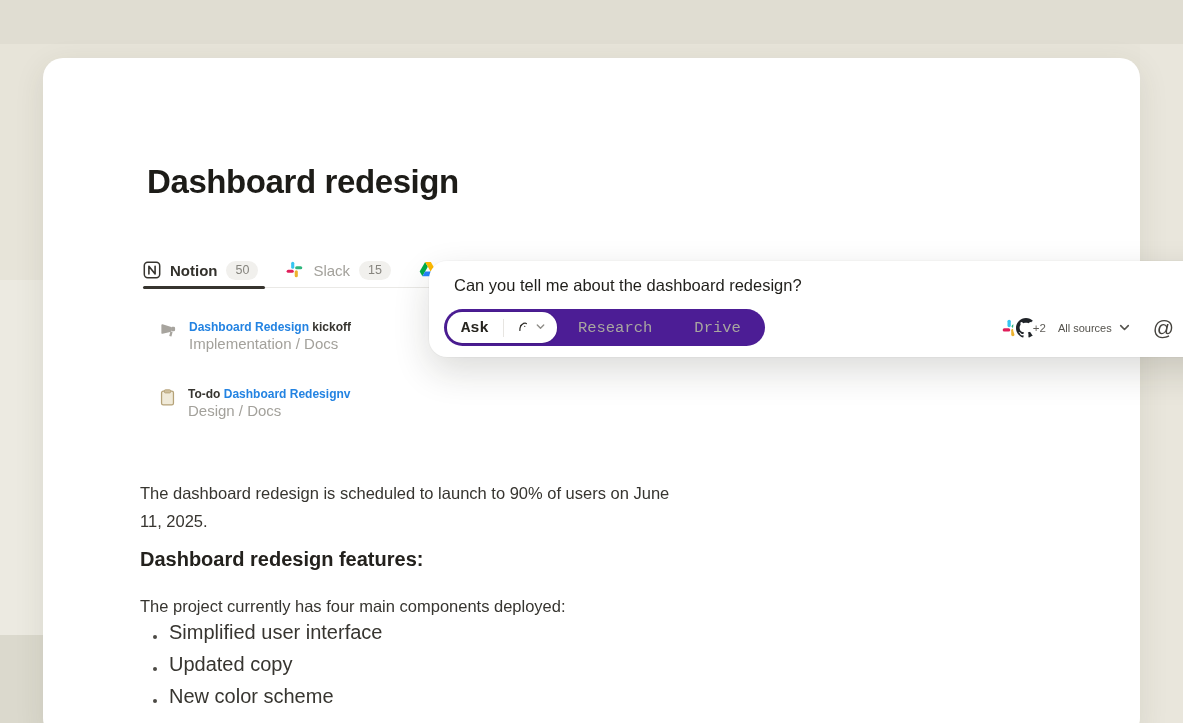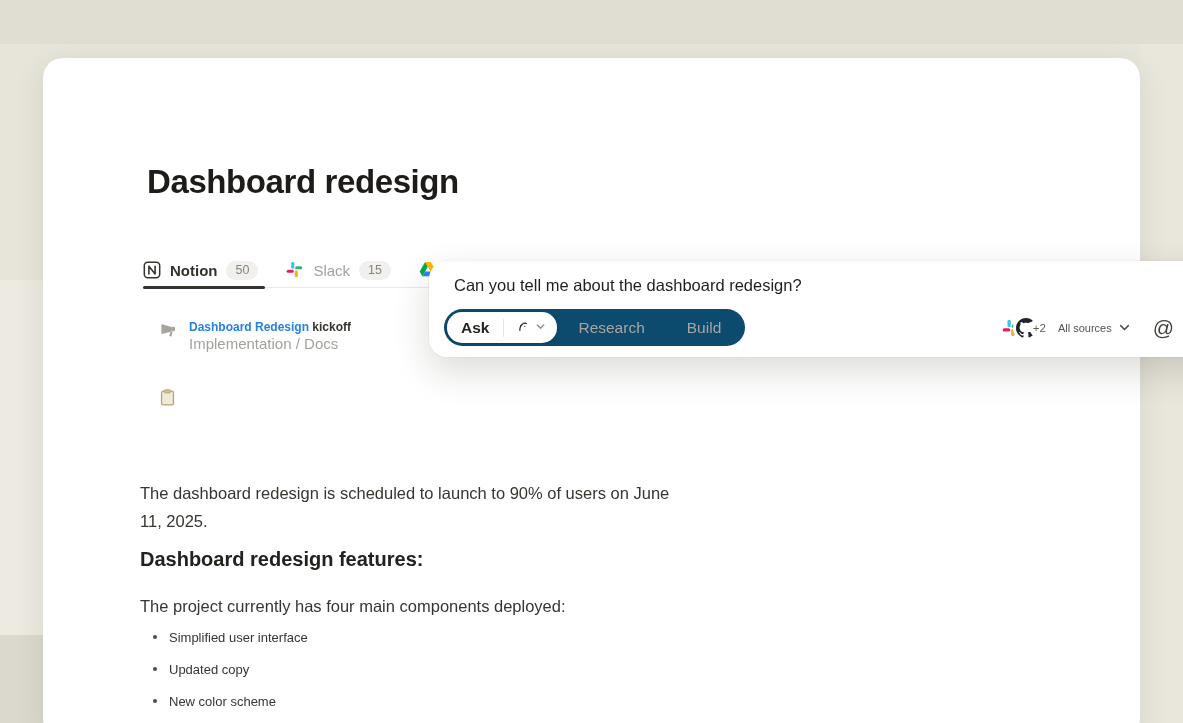--- a/index.html
+++ b/index.html
@@ -37,21 +37,21 @@
   .rtitle { font-size:12px; font-weight:600; color:#36342f; cursor:pointer; }
   .rtitle .link { color:#2383e2; text-decoration:none; }
   .rpath { font-size:15px; color:#a3a19b; margin-top:1px; }
 
   
   .ask-box { position:absolute; left:429px; top:261px; width:844px; height:96px; background:#fff;
     border-radius:18px; box-shadow:0 14px 36px rgba(30,28,20,0.16), 0 0 0 1px rgba(0,0,0,0.025); }
   .question { position:absolute; left:25px; top:15px; font-size:16.5px; color:#201f1b; cursor:text; }
   .controls { position:absolute; left:15px; right:10px; top:48px; height:37px; display:flex; align-items:center; }
 
-  .mode-pill { display:flex; align-items:center; background:#0c4a6e; border-radius:19px; height:37px; padding:16px 3px; }
+  .mode-pill { display:flex; align-items:center; background:#4c1d95; border-radius:19px; height:37px; padding:16px 3px;font-family:Liberation Mono, monospace; }
   .active-seg { display:flex; align-items:center; background:#fff; border-radius:15px; height:31px;
     box-shadow:0 1px 3px rgba(0,0,0,0.08), 0 0 0 1px rgba(0,0,0,0.035); }
   .ask-label { padding:0 14px; font-size:15.5px; font-weight:600; color:#27251f; background:none; border:none; cursor:pointer; font-family:inherit; }
   .seg-divider { width:1px; height:18px; background:#e7e5e1; }
   .model-btn { display:flex; align-items:center; gap:5px; padding:0 11px; background:none; border:none; cursor:pointer; height:100%; }
   .mode-btn { padding:0 21px; font-size:15.5px; color:#a8a6a0; font-weight:500; background:none; border:none; cursor:pointer; font-family:inherit; }
 
   .right-cluster { margin-left:auto; display:flex; align-items:center; }
   .sources { display:flex; align-items:center; cursor:pointer; }
   .src-icons { display:flex; align-items:center; }
@@ -66,22 +66,22 @@
   .attach-btn { background:none; border:none; cursor:pointer; margin-left:18px; display:flex; }
   .send-btn { width:37px; height:37px; border-radius:50%; background:#1b7ce5; border:none; cursor:pointer;
     display:flex; align-items:center; justify-content:center; margin-left:14px; }
 
   
   .doc-p { position:absolute; left:97px; font-size:16.5px; line-height:27.5px; color:#373530; }
   .p-launch { top:422px; width:535px; }
   .doc-h2 { position:absolute; left:97px; top:490px; font-size:20px; font-weight:700; color:#23211d; }
   .p-components { top:535px; }
   .doc-ul { position:absolute; left:97px; top:563px; list-style:none; }
-  .doc-ul li { position:relative; height:32px; display:flex; align-items:center; padding-left:29px;
-    font-size:13px; color:#373530; }
+  .doc-ul li { position:relative; height:32px; display:flex; padding-left:29px;
+    font-size:20px; color:#373530; }
   .doc-ul li::before { content:""; position:absolute; left:13px; top:14px; width:4px; height:4px;
     border-radius:50%; background:#4c4a45; }
 </style>
 </head>
 <body>
 
 <div class="stage">
   <div class="bg-top"></div>
   <div class="bg-left-light"></div>
   <div class="bg-left-dark"></div>
@@ -155,20 +155,24 @@
       </div>
     </div>
 
     <div class="result" style="left:116px; top:329px;">
       <span class="ricon">
         <svg viewBox="0 0 16 16" width="17" height="17">
             <rect x="2.4" y="2" width="11.2" height="13" rx="1.6" fill="#f0ead9" stroke="#b5a278" stroke-width="1.2"></rect>
             <rect x="5" y="0.7" width="6" height="3" rx="1" fill="#cfbf9c" stroke="#b5a278" stroke-width="0.8"></rect>
           </svg>
       </span>
+      <div>
+        <div class="rtitle"><span>To-do </span><a class="link">Dashboard Redesignv</a></div>
+        <div class="rpath">Design / Docs</div>
+      </div>
     </div>
 
     <p class="doc-p p-launch">The dashboard redesign is scheduled to launch to 90% of users on June 11, 2025.</p>
     <h2 class="doc-h2">Dashboard redesign features:</h2>
     <p class="doc-p p-components">The project currently has four main components deployed:</p>
     <ul class="doc-ul">
       <li>
           <span>Simplified user interface</span>
         </li>
       <li>
@@ -199,21 +203,21 @@
                 </svg>
             </span>
             <span>
               <svg viewBox="0 0 12 12" width="11" height="11">
                   <path d="M2.5 4.3l3.5 3.5 3.5-3.5" stroke="#8f8d88" stroke-width="1.5" fill="none" stroke-linecap="round" stroke-linejoin="round"></path>
                 </svg>
             </span>
           </button>
         </div>
         <button class="mode-btn">Research</button>
-        <button class="mode-btn">Build</button>
+        <button class="mode-btn">Drive</button>
       </div>
 
       <div class="right-cluster">
         <div class="sources">
           <span class="src-icons">
             <span style="display:flex;">
               <svg viewBox="0 0 24 24" width="18" height="18">
                   <rect x="7.3" y="0.9" width="4.4" height="10.1" rx="2.2" fill="#36C5F0"></rect>
                   <rect x="12.9" y="7.3" width="10.1" height="4.4" rx="2.2" fill="#2EB67D"></rect>
                   <rect x="12.3" y="12.9" width="4.4" height="10.1" rx="2.2" fill="#ECB22E"></rect>

